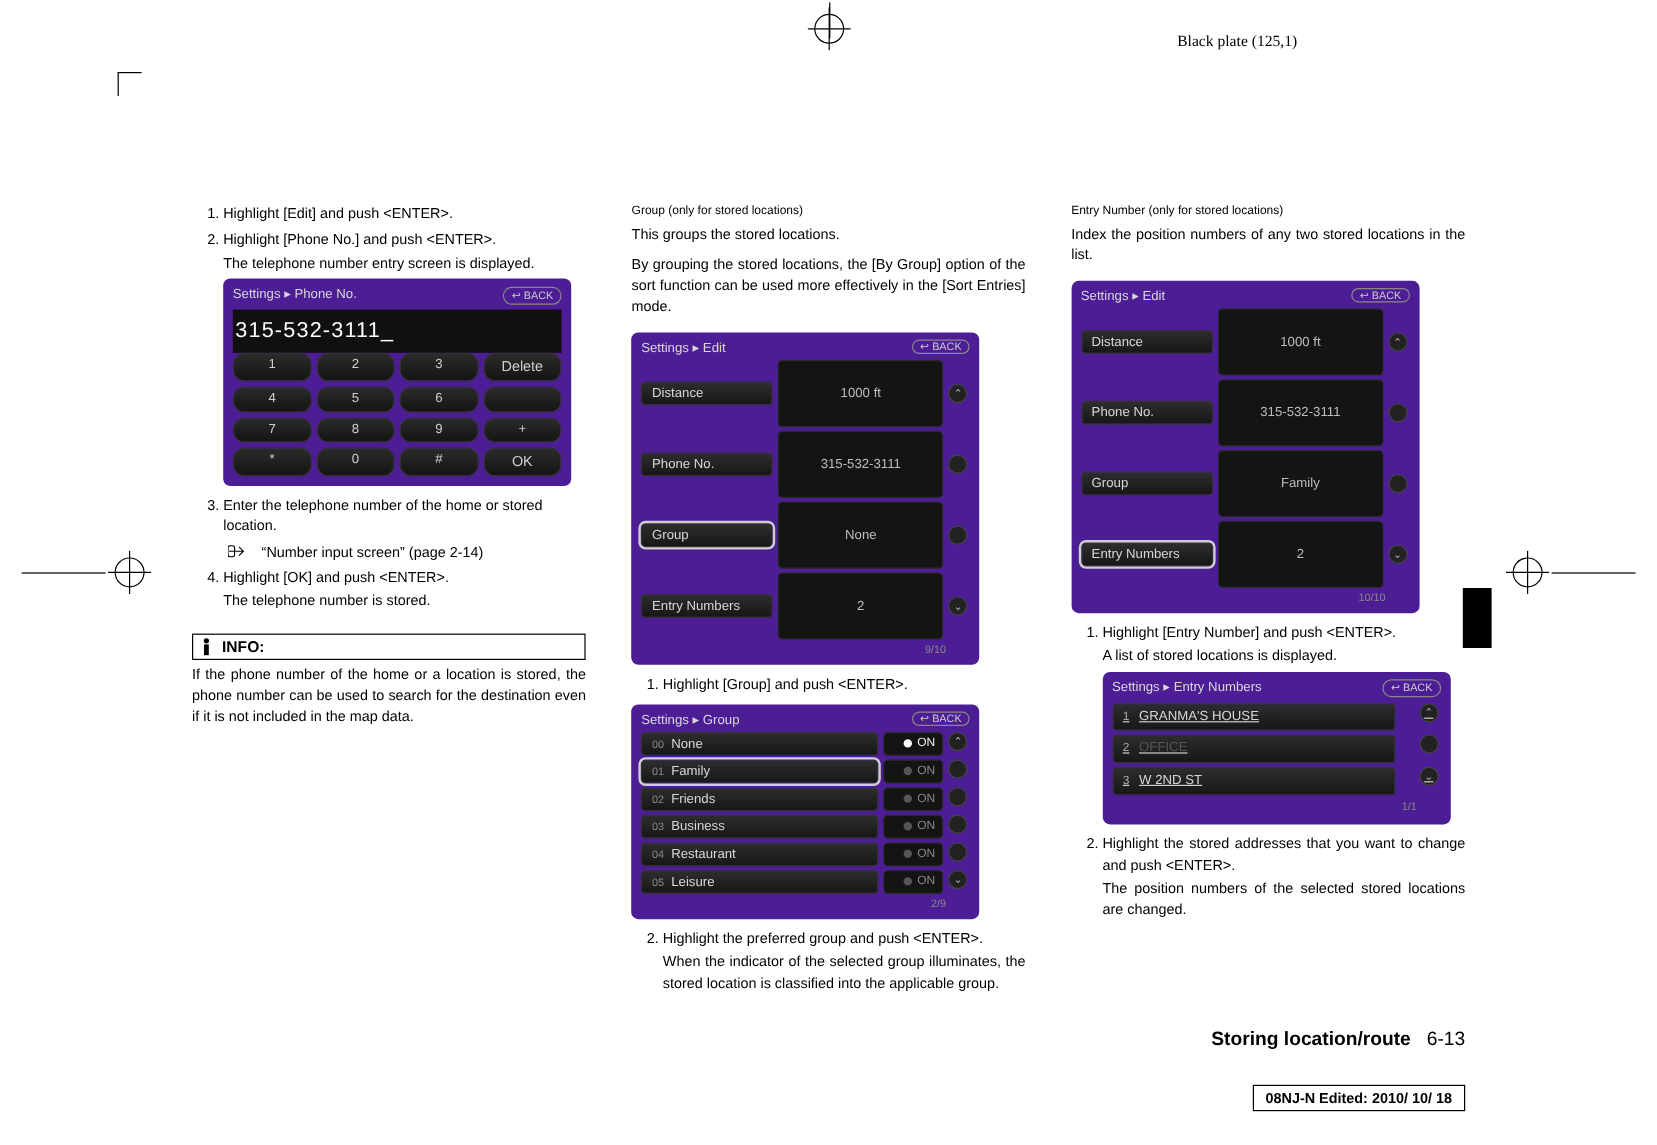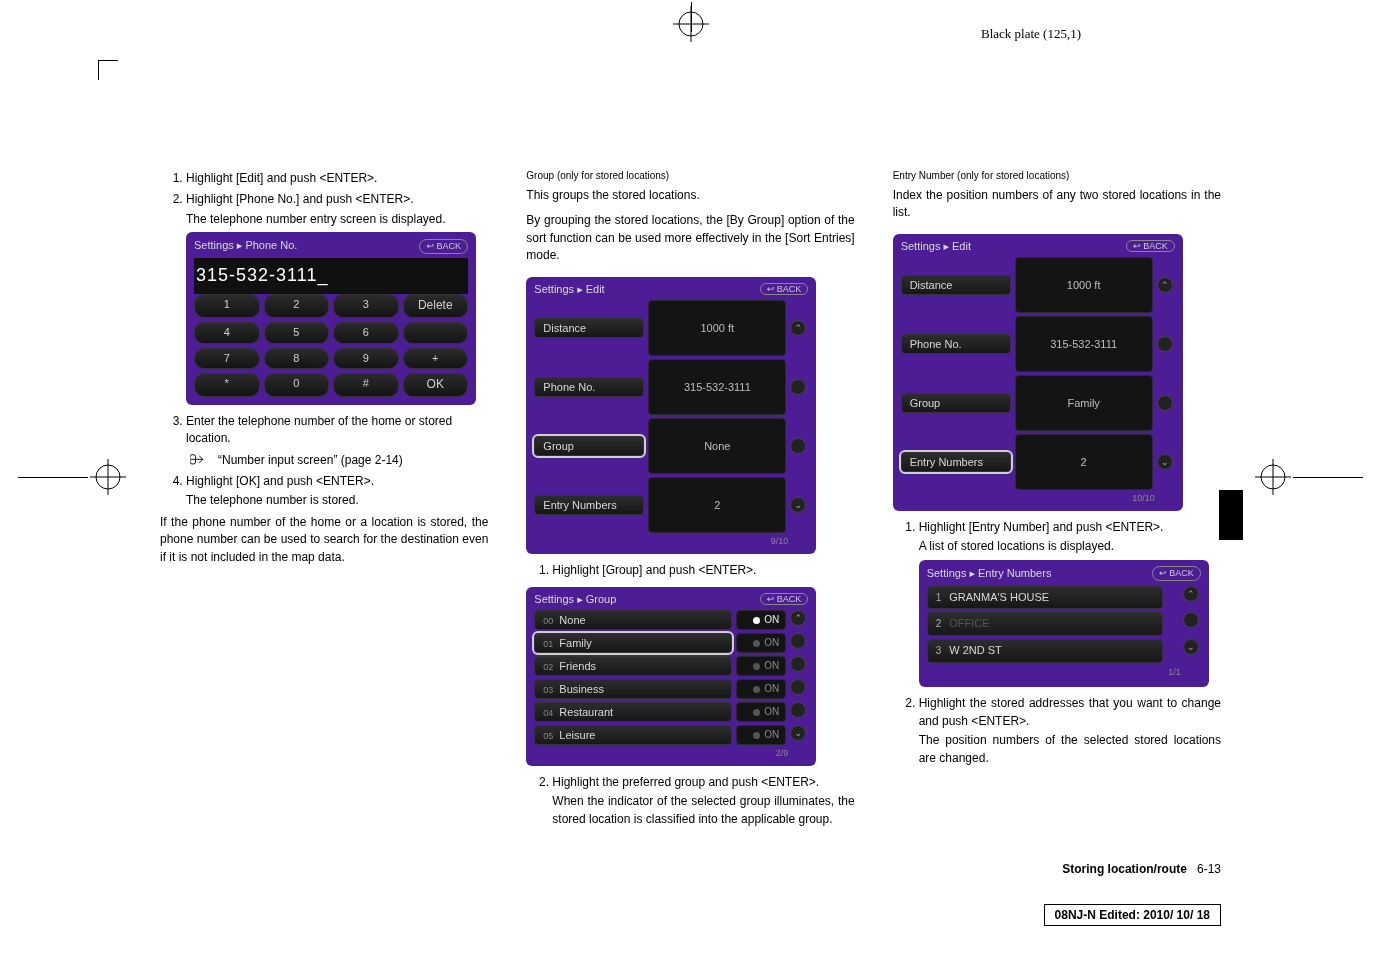--- a/index.html
+++ b/index.html
@@ -102,33 +102,33 @@
   .ui.group .item {
     background: linear-gradient(#2d2d2d,#171717); border:1px solid #333; border-radius:4px; padding:3px 8px; color:#d8d8d8;
   }
   .ui.group .num { color:#888; margin-right:6px; font-size:9px;}
   .ui.group .on { background:#141414; border:1px solid #2a2a2a; border-radius:4px; text-align:right; padding:3px 6px; color:#888; font-size:10px;}
   .ui.group .on .dot { display:inline-block; width:7px; height:7px; border-radius:50%; background:#555; margin-right:4px; vertical-align:middle;}
   .ui.group .on.active .dot { background:#fff; }
   .ui.group .on.active { color:#eee; }
   .ui.group .grow.hl .item { outline:2px solid #cfcfcf; }
   .ui.entry .erow {
-    display:grid; grid-template-columns: 1fr 18px; gap:20px; margin-bottom:3px;
+    display:grid; grid-template-columns: 1fr 18px; gap:20px; margin-bottom:3px;text-decoration:underline;
   }
   .ui.entry .eitem {
     background: linear-gradient(#2d2d2d,#171717); border:1px solid #333; border-radius:4px; padding:3px 8px; color:#d8d8d8;
   }
   .ui.entry .eitem .n { color:#aaa; margin-right:8px; font-size:10px;}
   .ui.entry .erow.dim .eitem { color:#555; }
   .black-tab {
     position:absolute; right: 138px; top: 490px; width:24px; height:50px; background:#000;
   }
 
   .footer-line {
-    position:absolute; bottom: 78px; right: 160px; font-size:12px;
+    position:absolute; bottom: 78px; right: 160px; font-size:16px;
   }
   .footer-line b { font-weight:bold; }
   .edit-box {
     position:absolute; bottom: 28px; right: 160px;
     border:1px solid #000; padding:3px 10px; font-weight:bold; font-size:12px;
   }
 </style>
 </head>
 <body>
 
@@ -207,20 +207,27 @@
           </span>
           <span>“Number input screen” (page 2-14)</span>
         </div>
       </li>
       <li value="4">
         <span>Highlight [OK] and push &lt;ENTER&gt;.</span>
         <span class="indent">The telephone number is stored.</span>
       </li>
     </ol>
 
+    <div class="info-box">
+      <svg viewBox="0 0 18 18">
+          <circle cx="9" cy="4" r="2.2" fill="#000"></circle>
+          <rect x="7" y="7" width="4" height="9" fill="#000"></rect>
+        </svg>
+      <span>INFO:</span>
+    </div>
     <div class="para">If the phone number of the home or a location is stored, the phone number can be used to search for the destination even if it is not included in the map data.</div>
   </div>
 
   <div class="col">
     <h2>Group (only for stored locations)</h2>
     <div class="para">This groups the stored locations.</div>
     <div class="para">By grouping the stored locations, the [By Group] option of the sort function can be used more effectively in the [Sort Entries] mode.</div>
 
     <div class="ui" id="ui-edit-2">
       <div class="hdr">

